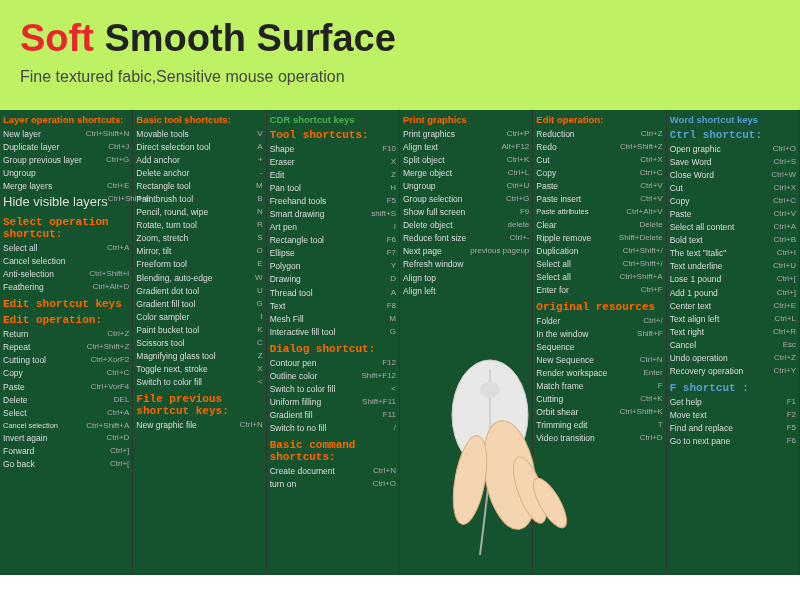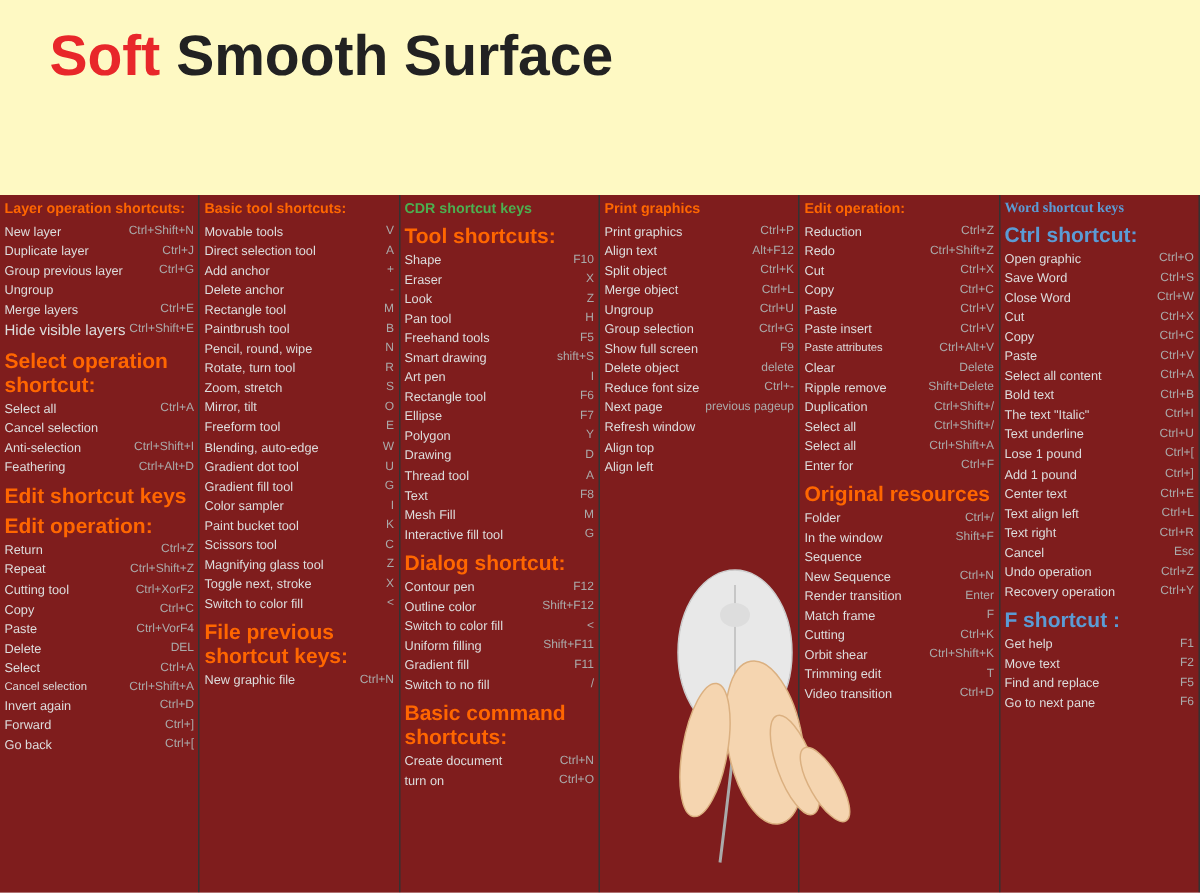--- a/index.html
+++ b/index.html
@@ -1,40 +1,40 @@
 <!DOCTYPE html>
 <html><head>
   <meta charset="utf-8">
   <style>
     * { margin: 0; padding: 0; box-sizing: border-box; }
     body { width: 800px; height: 595px; overflow: hidden; font-family: Arial, sans-serif; background: #fff; }
 
     .top-section {
-      background: #fef9c3;
-      padding: 18px 20px 12px 33px;
-      height: 130px;
+      background: #bef264;
+      padding: 18px 20px 12px 20px;
+      height: 110px;
     }
     .title {
       font-size: 38px;
       font-weight: 900;
       color: #222;
       line-height: 1.1;
       margin-bottom: 8px;
     }
     .title .soft {
       color: #e8272a;
     }
     .subtitle {
       font-size: 16px;
       color: #444;
       font-weight: 400;
     }
 
     .shortcut-area {
-      background: #7f1d1d;
+      background: #14532d;
       height: 465px;
       display: flex;
       position: relative;
       overflow: hidden;
     }
 
     .col {
       flex: 1;
       padding: 4px 3px;
       border-right: 1px solid #333;
@@ -45,40 +45,41 @@
     .col:last-child { border-right: none; }
 
     .col-header {
       color: #ff6600;
       font-weight: bold;
       font-size: 9.5px;
       margin-bottom: 3px;
       white-space: nowrap;
     }
     .col-header.green { color: #4caf50; }
-    .col-header.blue { color: #5b9bd5; font-family: Liberation Serif, serif; }
+    .col-header.blue { color: #5b9bd5; }
     .col-header.orange { color: #ff6600; }
 
     .row {
       display: flex;
       justify-content: space-between;
       padding: 1px 0;
       white-space: nowrap;
       font-size: 8.5px;
       line-height: 1.3;
     }
     .row .label { color: #ddd; }
     .row .key { color: #aaa; font-size: 8px; }
 
     .section-title {
       color: #ff6600;
       font-weight: bold;
-      font-size: 14px;
+      font-size: 11px;
       margin-top: 4px;
       margin-bottom: 2px;
+      font-family: Liberation Mono, monospace;
     }
     .section-title.blue { color: #5b9bd5; }
 
     
     .mouse-overlay {
       position: absolute;
       right: 180px;
       bottom: 0;
       width: 220px;
       height: 260px;
@@ -96,20 +97,21 @@
   </style>
 </head>
 <body>
 
 <div>
 
   <div class="top-section">
     <div class="title">
       <span class="soft">Soft</span><span> Smooth Surface</span>
     </div>
+    <div class="subtitle">Fine textured fabic,Sensitive mouse operation</div>
   </div>
 
   <div class="shortcut-area">
 
     <div class="col">
       <div class="col-header orange">Layer operation shortcuts:</div>
       <div class="row">
           <span class="label">New layer</span>
           <span class="key">Ctrl+Shift+N</span>
         </div>
@@ -123,21 +125,21 @@
         </div>
       <div class="row">
           <span class="label">Ungroup</span>
           <span class="key"></span>
         </div>
       <div class="row">
           <span class="label">Merge layers</span>
           <span class="key">Ctrl+E</span>
         </div>
       <div class="row">
-          <span class="label" style="font-size:10px">Hide visible layers</span>
+          <span class="label" style="font-size:13px">Hide visible layers</span>
           <span class="key">Ctrl+Shift+E</span>
         </div>
       <div class="section-title">Select operation shortcut:</div>
       <div class="row">
           <span class="label">Select all</span>
           <span class="key">Ctrl+A</span>
         </div>
       <div class="row">
           <span class="label">Cancel selection</span>
           <span class="key"></span>
@@ -292,21 +294,21 @@
       <div class="section-title">Tool shortcuts:</div>
       <div class="row">
           <span class="label">Shape</span>
           <span class="key">F10</span>
         </div>
       <div class="row">
           <span class="label">Eraser</span>
           <span class="key">X</span>
         </div>
       <div class="row">
-          <span class="label">Look</span>
+          <span class="label">Edit</span>
           <span class="key">Z</span>
         </div>
       <div class="row">
           <span class="label">Pan tool</span>
           <span class="key">H</span>
         </div>
       <div class="row">
           <span class="label">Freehand tools</span>
           <span class="key">F5</span>
         </div>
@@ -507,21 +509,21 @@
         </div>
       <div class="row">
           <span class="label">Sequence</span>
           <span class="key"></span>
         </div>
       <div class="row">
           <span class="label">New Sequence</span>
           <span class="key">Ctrl+N</span>
         </div>
       <div class="row">
-          <span class="label">Render transition</span>
+          <span class="label">Render workspace</span>
           <span class="key">Enter</span>
         </div>
       <div class="row">
           <span class="label">Match frame</span>
           <span class="key">F</span>
         </div>
       <div class="row">
           <span class="label">Cutting</span>
           <span class="key">Ctrl+K</span>
         </div>

